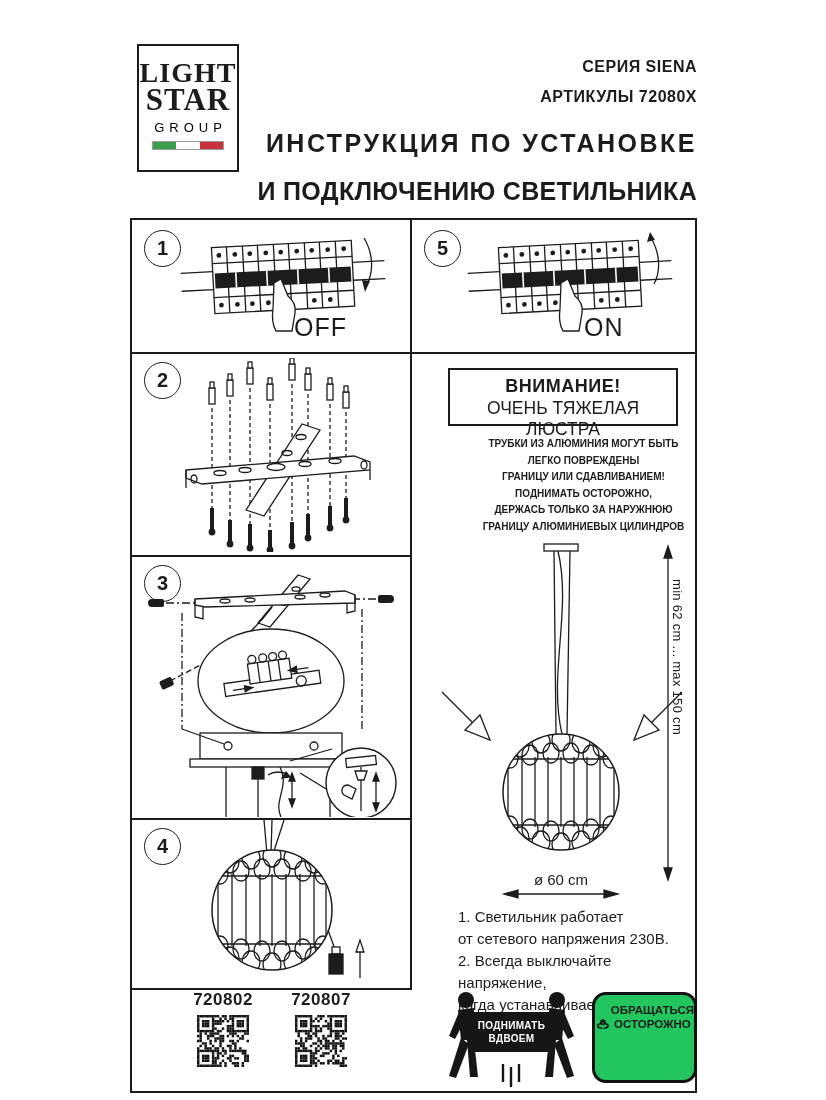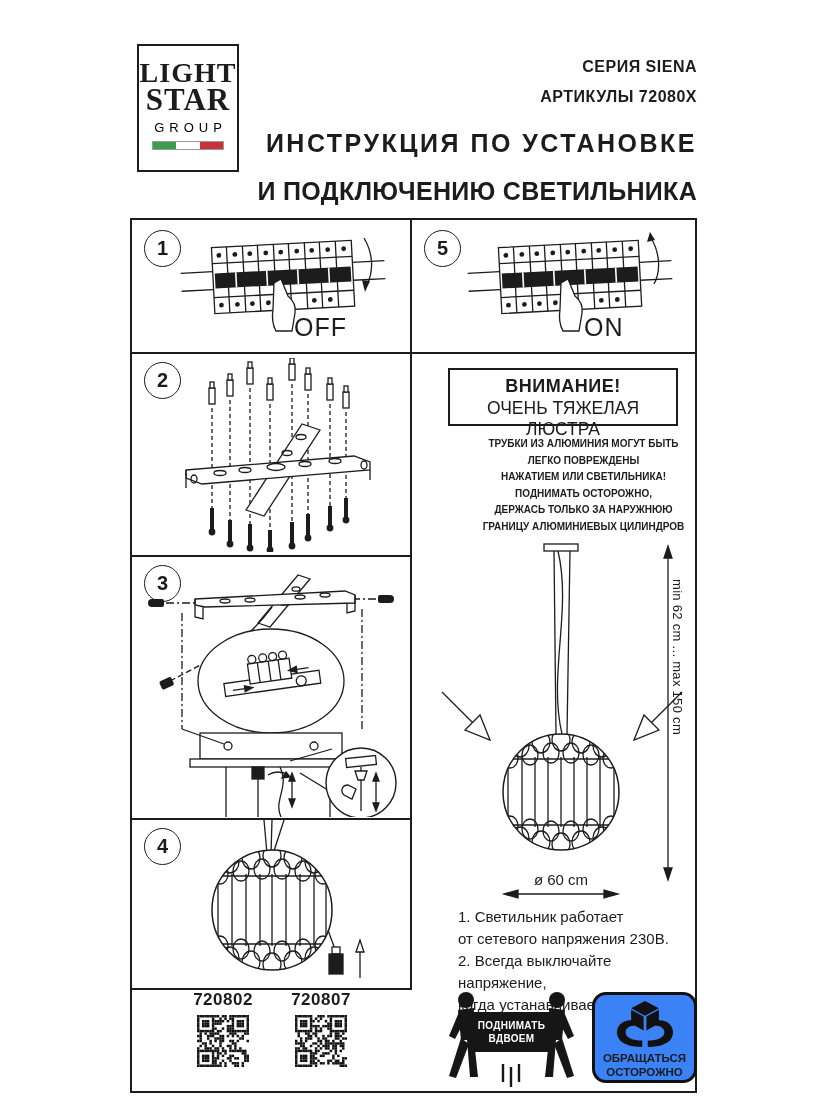--- a/index.html
+++ b/index.html
@@ -45,21 +45,21 @@
   
   #dim-label { left:248px; top:225px; height:250px; writing-mode:vertical-rl; font-size:13px; letter-spacing:0.3px; }
 
   
   #lift-badge { left:22px; top:634px; width:135px; height:106px; }
   #lift-box { position:absolute; left:29px; top:24px; width:77px; height:40px; background:#161616; color:#fff;
               text-align:center; font-weight:700; font-size:10px; line-height:13px; padding-top:7px; letter-spacing:0.3px; }
 
   
   #care-badge { left:170px; top:638px; width:105px; height:91px; border:3px solid #111; border-radius:14px;
-                display:flex; flex-direction:column; align-items:center; padding-top:5px; background:#3b82f6; }
+                display:flex; padding-top:5px; background:#22c55e; }
   .care-text { font-size:11.5px; font-weight:700; line-height:13.5px; text-align:center; }
 
   
   #qr-row { position:absolute; left:0; top:770px; width:280px; height:105px; display:flex; justify-content:center; gap:14px; }
   .qr-item { width:84px; text-align:center; }
   .qr-label { font-size:17px; font-weight:700; letter-spacing:0.5px; }
   .qr-item svg { margin:5px auto 0 auto; }
 </style>
 </head>
 <body>
@@ -912,21 +912,21 @@
   </div>
 
   <div class="cell" style="left:290px; top:134px; width:285px; height:659px;">
     <div id="warn-box" class="abs">
       <div class="w1">ВНИМАНИЕ!</div>
       <div class="w2">ОЧЕНЬ ТЯЖЕЛАЯ ЛЮСТРА</div>
     </div>
     <div id="warn-body" class="abs">
       <div>ТРУБКИ ИЗ АЛЮМИНИЯ МОГУТ БЫТЬ</div>
       <div>ЛЕГКО ПОВРЕЖДЕНЫ</div>
-      <div>НАЖАТИЕМ ИЛИ СВЕТИЛЬНИКА!</div>
+      <div>ГРАНИЦУ ИЛИ СДАВЛИВАНИЕМ!</div>
       <div>ПОДНИМАТЬ ОСТОРОЖНО,</div>
       <div>ДЕРЖАСЬ ТОЛЬКО ЗА НАРУЖНЮЮ</div>
       <div>ГРАНИЦУ АЛЮМИНИЕВЫХ ЦИЛИНДРОВ</div>
     </div>
 
     <svg class="abs" style="left:8px; top:186px;" width="267" height="368" viewBox="0 0 267 368">
       <defs>
           <clipPath id="c5">
             <circle cx="131" cy="252" r="58"></circle>
           </clipPath>

